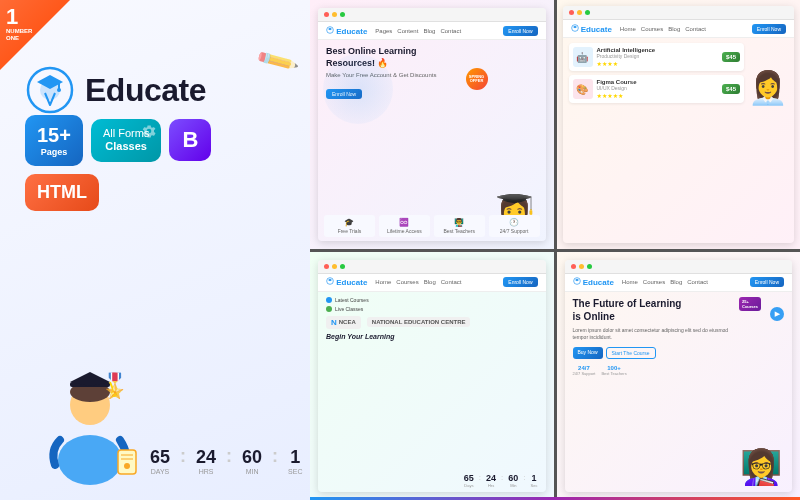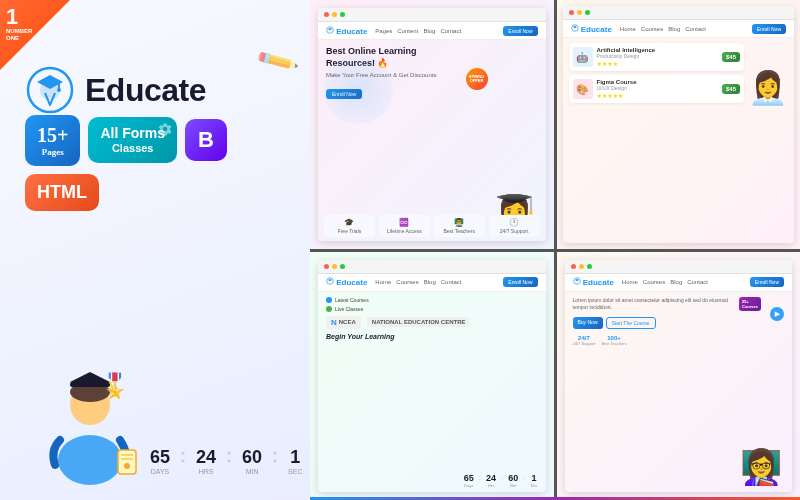--- a/index.html
+++ b/index.html
@@ -463,31 +463,31 @@
         <circle cx="34" cy="25" r="2" fill="#2196f3"></circle>
 
         <path d="M20,28 L25,40 L30,28" fill="none" stroke="#2196f3" stroke-width="2" stroke-linejoin="round"></path>
       </svg>
       <span class="logo-text">Educate</span>
     </div>
 
 
     <div class="badges-row">
 
-      <div class="badge-item badge-pages" style="background: linear-gradient(135deg, #2196f3, #1565c0); border-radius: 10px; min-width: 52px; font-family: Liberation Serif, serif;">
+      <div class="badge-item badge-pages" style="background: linear-gradient(135deg, #2196f3, #1565c0); border-radius: 10px; min-width: 52px;">
         <span class="pages-large">15+</span>
         <span class="pages-small">Pages</span>
       </div>
 
       <div class="badge-item badge-forms" style="background: linear-gradient(135deg, #00bcd4, #0097a7); border-radius: 10px; min-width: 60px; position:relative;">
 
         <svg width="16" height="16" viewBox="0 0 24 24" fill="white" style="position:absolute;top:4px;right:4px;opacity:0.5;">
           <path d="M12 15.5A3.5 3.5 0 018.5 12 3.5 3.5 0 0112 8.5a3.5 3.5 0 013.5 3.5 3.5 3.5 0 01-3.5 3.5m7.43-2.92c.04-.3.07-.62.07-.92s-.03-.63-.07-.93l2-1.56c.18-.14.23-.41.12-.61L19.57 6.5c-.12-.22-.39-.29-.61-.22l-2.36.96c-.49-.38-1.01-.7-1.6-.94L14.67 4c-.04-.24-.24-.4-.5-.4h-4c-.26 0-.46.16-.49.4L9.35 6.3c-.59.24-1.13.56-1.62.94L5.37 6.28c-.22-.07-.49 0-.61.22L2.83 9.46c-.12.2-.07.47.12.61l2 1.56c-.04.3-.06.62-.06.93s.02.63.06.93l-2 1.56c-.18.14-.24.41-.12.61l1.92 3.32c.12.22.39.29.61.22l2.37-.96c.49.38 1.01.7 1.6.94l.37 2.33c.03.24.23.4.5.4h4c.26 0 .46-.16.5-.4l.37-2.33c.59-.24 1.11-.56 1.6-.94l2.37.96c.22.07.49 0 .61-.22l1.92-3.32c.12-.2.06-.47-.12-.61l-2-1.56z"></path>
         </svg>
-        <span style="font-size:14px;font-weight:700;">All Forms</span>
+        <span style="font-size:11px;font-weight:400;">All Forms</span>
         <span style="font-size:11px;font-weight:700;">Classes</span>
       </div>
 
       <div class="badge-bootstrap" style="background: linear-gradient(135deg, #7c4dff, #6200ea); width:42px;height:42px;border-radius:10px;display:flex;align-items:center;justify-content:center;">
         <span style="color:white;font-size:22px;font-weight:900;">B</span>
       </div>
 
       <div style="background: linear-gradient(135deg, #ff7043, #e64a19); border-radius:10px; padding:8px 12px; display:flex;align-items:center;justify-content:flex-start;">
         <span style="color:white;font-size:18px;font-weight:900;">HTML</span>
       </div>
@@ -759,20 +759,23 @@
             <span>Home</span>
             <span>Courses</span>
             <span>Blog</span>
             <span>Contact</span>
           </div>
           <div class="mini-nav-btn">Enroll Now</div>
         </div>
         <div class="mini-content" style="padding:5px 8px;">
           <div style="display:flex;gap:4px;height:100%;">
             <div style="flex:1;">
+              <div style="font-size:10px;font-weight:900;color:#1a1a2e;line-height:1.3;margin-bottom:4px;">
+                The Future of Learning<br>is Online
+              </div>
               <div style="font-size:5px;color:#666;margin-bottom:5px;line-height:1.5;">
                 Lorem ipsum dolor sit amet consectetur adipiscing elit sed do eiusmod tempor incididunt.
               </div>
               <div style="display:flex;gap:3px;">
                 <div style="background:linear-gradient(135deg,#2196f3,#1565c0);color:white;font-size:5px;padding:2px 5px;border-radius:3px;">Buy Now</div>
                 <div style="border:1px solid #2196f3;color:#2196f3;font-size:5px;padding:2px 5px;border-radius:3px;">Start The Course</div>
               </div>
 
               <div style="display:flex;gap:6px;margin-top:6px;">
                 <div style="text-align:center;">

